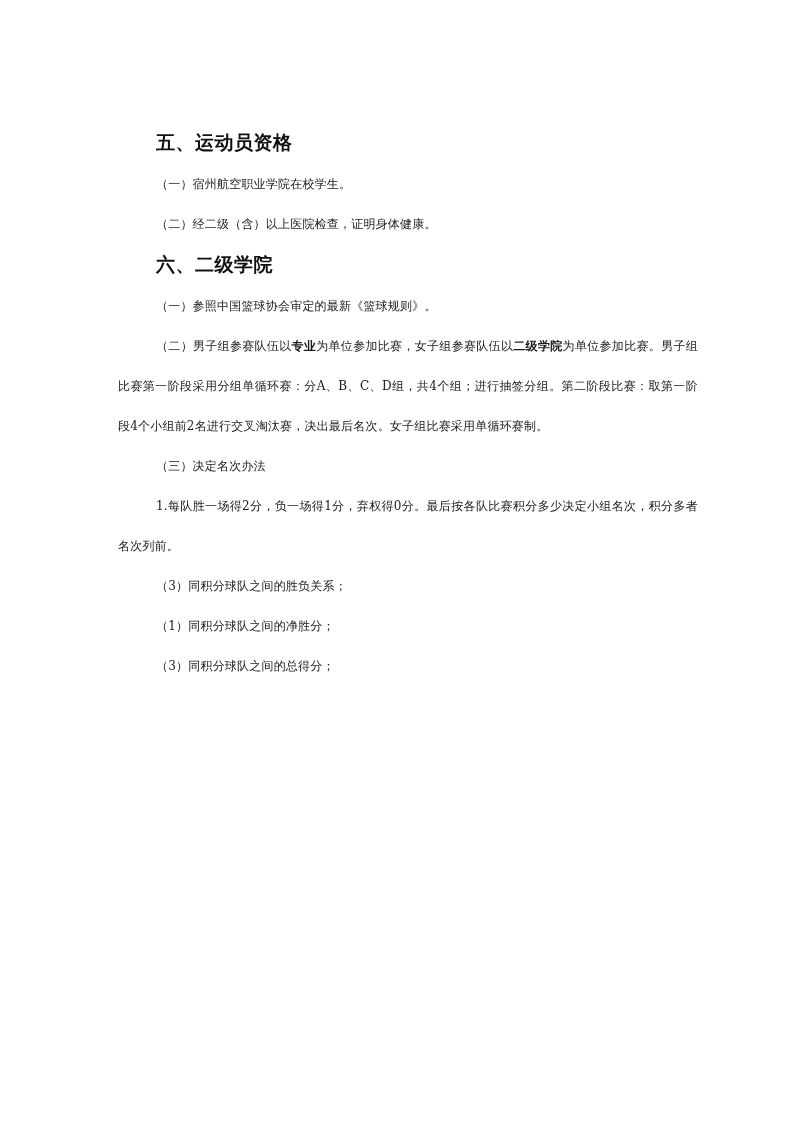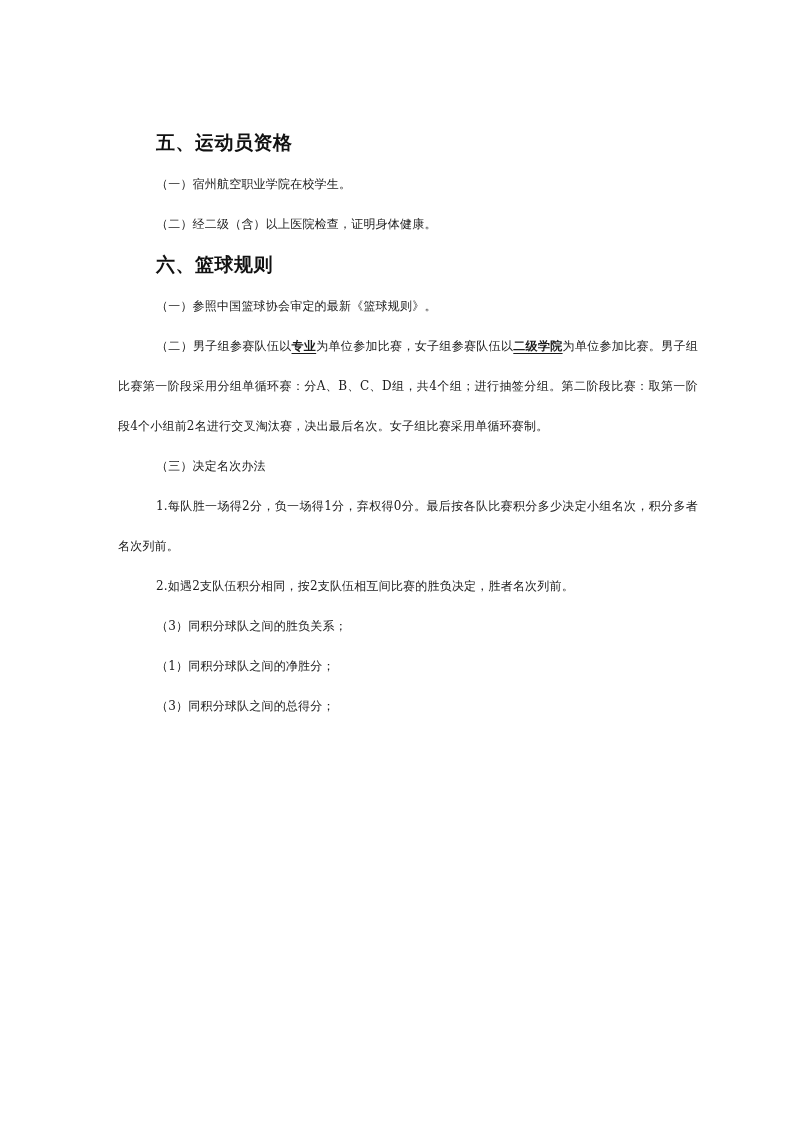--- a/index.html
+++ b/index.html
@@ -43,47 +43,45 @@
     line-height: 40px;
     margin: 0;
     text-indent: 38px;
     text-align: justify;
     letter-spacing: 0.2px;
     color: #1a1a1a;
   }
   .u {
     font-family: "DejaVu Sans", "Liberation Sans", sans-serif;
     font-weight: bold;
-    text-decoration: underline;
     text-underline-offset: 3px;
   }
 </style>
 </head>
 <body>
 
 <div class="page">
   <div class="content">
 
     <h2 class="heading">五、运动员资格</h2>
 
     <p class="para">（一）宿州航空职业学院在校学生。</p>
 
     <p class="para">（二）经二级（含）以上医院检查，证明身体健康。</p>
 
-    <h2 class="heading">六、篮球规则</h2>
+    <h2 class="heading">六、二级学院</h2>
 
     <p class="para">（一）参照中国篮球协会审定的最新《篮球规则》。</p>
 
     <p class="para"><span>（二）男子组参赛队伍以</span><span class="u">专业</span><span>为单位参加比赛，女子组参赛队伍以</span><span class="u">二级学院</span><span>为单位参加比赛。男子组比赛第一阶段采用分组单循环赛：分A、B、C、D组，共4个组；进行抽签分组。第二阶段比赛：取第一阶段4个小组前2名进行交叉淘汰赛，决出最后名次。女子组比赛采用单循环赛制。</span></p>
 
     <p class="para">（三）决定名次办法</p>
 
     <p class="para">1.每队胜一场得2分，负一场得1分，弃权得0分。最后按各队比赛积分多少决定小组名次，积分多者名次列前。</p>
 
-    <p class="para">2.如遇2支队伍积分相同，按2支队伍相互间比赛的胜负决定，胜者名次列前。</p>
 
 
     <p class="para">（3）同积分球队之间的胜负关系；</p>
 
     <p class="para">（1）同积分球队之间的净胜分；</p>
 
     <p class="para">（3）同积分球队之间的总得分；</p>
 
   </div>
 </div>

